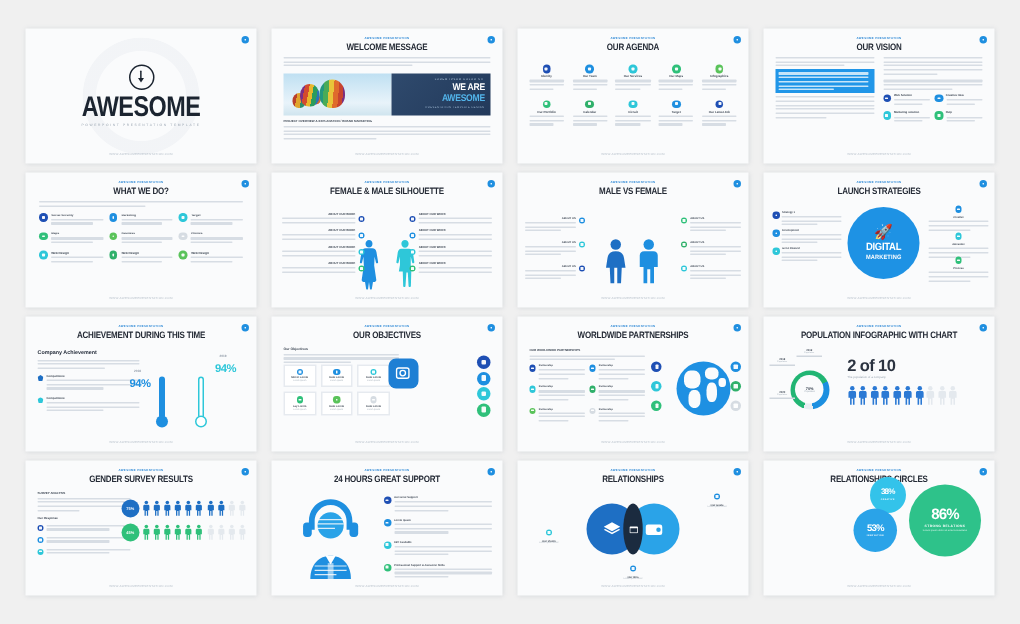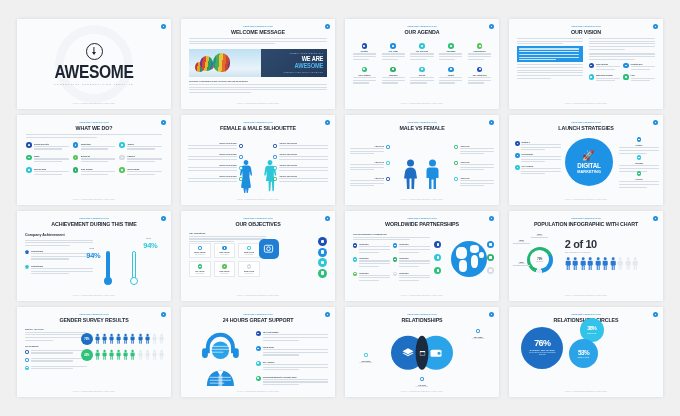--- a/index.html
+++ b/index.html
@@ -1402,30 +1402,30 @@
         </div>
       </div>
     <div class="footer">WWW.AWESOMEPRESENTATION.COM</div>
   </div>
 
   <div class="slide">
     <div class="badge"></div>
     <div class="kicker">AWESOME PRESENTATION</div>
     <div class="stitle">RELATIONSHIPS CIRCLES</div>
     <div id="rc-wrap" style="position:absolute;inset:0;">
-        <div class="rc" style="width: 42px; height: 42px; left: 8%; top: 22%; background: rgb(30, 111, 196);">
-          <div class="v" style="font-size: 9px;">76%</div>
-          <div class="cap" style="font-size: 1.98px;">STRONG RELATIONS</div>
-          <div class="dsc" style="font-size: 1.53px;">Lorem ipsum dolor sit amet consectetur adipiscing</div>
-        </div>
         <div class="rc" style="width: 24px; height: 24px; left: 46%; top: 12%; background: rgb(51, 195, 234);">
           <div class="v" style="font-size: 5.4px;">38%</div>
           <div class="cap" style="font-size: 1.4px;">CREATIVE</div>
         </div>
         <div class="rc" style="width: 29px; height: 29px; left: 39%; top: 36%; background: rgb(42, 163, 232);">
           <div class="v" style="font-size: 6.4px;">53%</div>
           <div class="cap" style="font-size: 1.408px;">INNOVATION</div>
         </div>
+        <div class="rc" style="width: 48px; height: 48px; left: 63%; top: 18%; background: rgb(46, 194, 138); z-index: 1;">
+          <div class="v" style="font-size: 10px;">86%</div>
+          <div class="cap" style="font-size: 2.2px;">STRONG RELATIONS</div>
+          <div class="dsc" style="font-size: 1.7px;">Lorem ipsum dolor sit amet consectetur</div>
+        </div>
       </div>
     <div class="footer">WWW.AWESOMEPRESENTATION.COM</div>
   </div>
 
 </div>
 
 </body></html>

